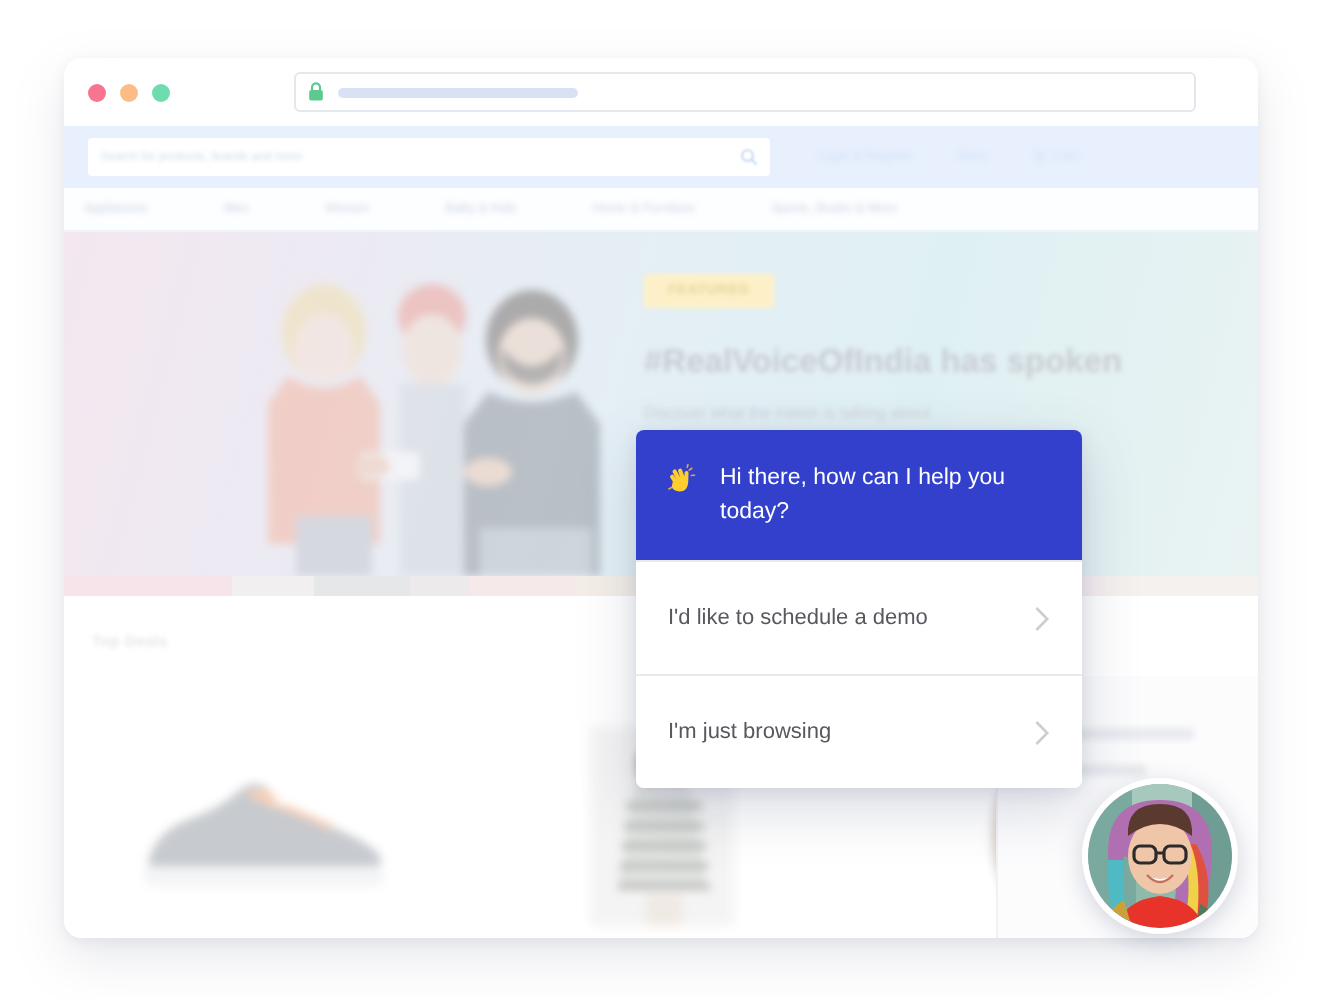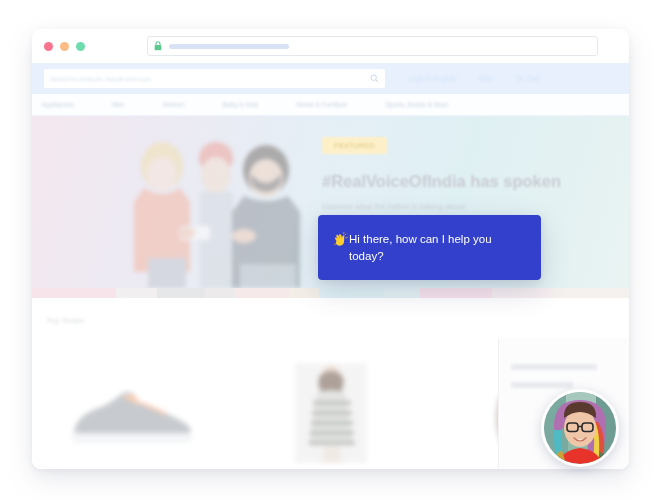--- a/index.html
+++ b/index.html
@@ -254,20 +254,21 @@
     background: #ffffff;
     box-shadow: 0 10px 30px rgba(60,70,110,0.20),
                 0 2px 8px rgba(60,70,110,0.10);
     overflow: hidden;
   }
   #chat-header {
     background: #3240cc;
     padding: 16px 18px 16px 14px;
     display: flex;
     align-items: flex-start;
+    gap: 11px;
     justify-content: space-between;
   }
   #wave-icon { flex: 0 0 auto; line-height: 0; margin-top: 1px; }
   #chat-greeting {
     color: #ffffff;
     font-size: 11.5px;
     line-height: 1.45;
     font-weight: normal;
   }
   .chat-option {
@@ -477,22 +478,38 @@
           <path d="M17.8 4.4 l1.9 -1.4"></path>
           <path d="M19.3 8.1 l2.3 -0.2"></path>
           <path d="M16.4 2.3 l0.5 -1.9"></path>
           <path d="M5.4 16.6 l-2 1"></path>
         </g>
       </svg>
     </span>
     <span id="chat-greeting">Hi there, how can I help you today?</span>
   </div>
 
-
-
+  <div class="chat-option">
+    <span class="chat-option-label">I'd like to schedule a demo</span>
+    <span class="chevron-icon">
+      <svg width="8" height="13" viewBox="0 0 8 13">
+        <path d="M1.2 1 L6.6 6.5 L1.2 12" fill="none" stroke="#9b9da3" stroke-width="1.3"></path>
+      </svg>
+    </span>
+  </div>
+
+
+  <div class="chat-option">
+    <span class="chat-option-label">I'm just browsing</span>
+    <span class="chevron-icon">
+      <svg width="8" height="13" viewBox="0 0 8 13">
+        <path d="M1.2 1 L6.6 6.5 L1.2 12" fill="none" stroke="#9b9da3" stroke-width="1.3"></path>
+      </svg>
+    </span>
+  </div>
 </div>
 
 <div id="agent-avatar">
   <svg width="100%" height="100%" viewBox="0 0 72 72">
     <defs>
       <clipPath id="avatarClip">
           <circle cx="36" cy="36" r="36"></circle>
         </clipPath>
     </defs>
     <g clip-path="url(#avatarClip)">

